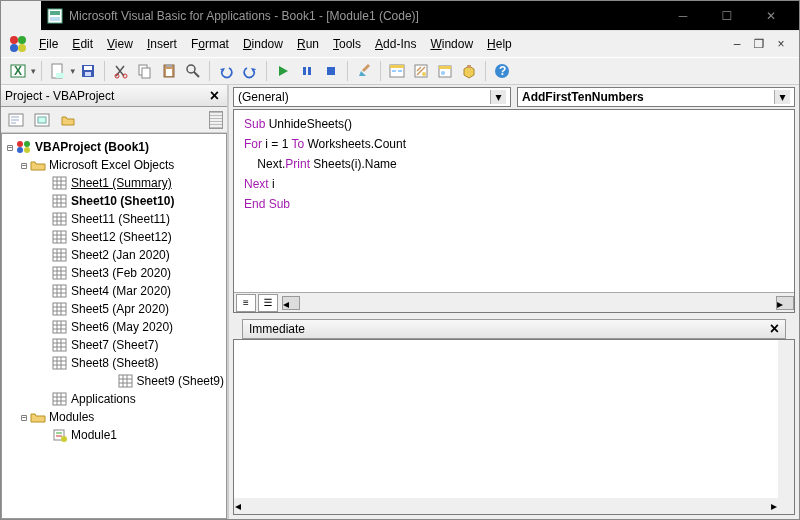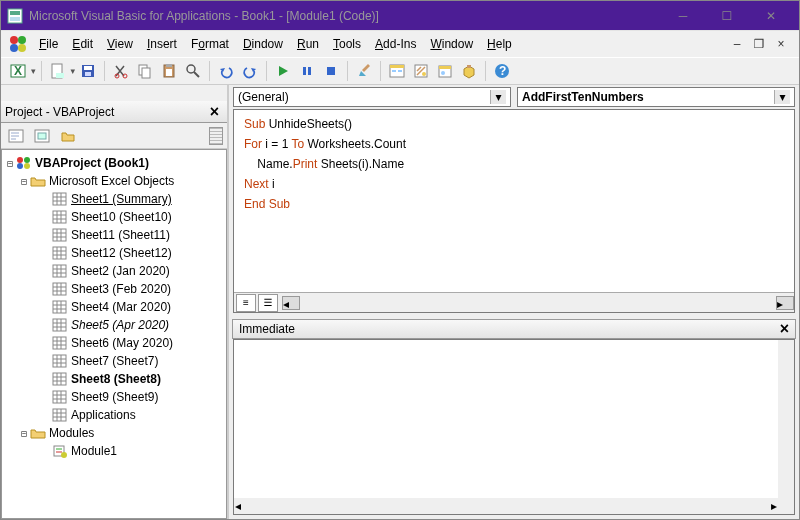--- a/index.html
+++ b/index.html
@@ -1,54 +1,54 @@
 <!DOCTYPE html>
 <html><head>
 <meta charset="utf-8">
 <style>
 * { box-sizing: border-box; margin: 0; padding: 0; font-family: "Segoe UI", Tahoma, sans-serif; font-size: 12px; }
 body { width: 800px; height: 520px; background: #f0f0f0; overflow: hidden; border: 1px solid #888; }
-.titlebar { height: 30px; background: #4c1d95; display: flex; align-items: center; padding: 0 6px; border-bottom: 1px solid #e4e4e4; }
+.titlebar { height: 30px; background: #000000; display: flex; align-items: center; padding: 0 6px; border-bottom: 1px solid #e4e4e4; margin-left: 40px; }
 .titlebar .app-icon { width: 16px; height: 16px; margin-right: 6px; }
 .titlebar .title { flex: 1; color: #999; font-size: 12px; }
 .titlebar .winbtn { width: 44px; height: 28px; display: flex; align-items: center; justify-content: center; color: #888; }
 .menubar { height: 26px; background: #f0f0f0; display: flex; align-items: center; padding: 0 4px; gap: 2px; }
 .menubar .vb-icon { width: 18px; height: 18px; margin: 0 4px; }
 .menubar .mitem { padding: 3px 6px; cursor: default; }
 .menubar .mitem .ul { text-decoration: underline; }
 .mdi-controls { margin-left: auto; display: flex; gap: 6px; padding-right: 6px; color: #333; }
 .mdi-controls span { width: 16px; text-align: center; }
 .toolbar { height: 28px; background: #f0f0f0; display: flex; align-items: center; padding: 2px 6px; gap: 2px; border-top: 1px solid #fff; border-bottom: 1px solid #ccc; }
 .tbtn { width: 22px; height: 22px; display: flex; align-items: center; justify-content: center; border: 1px solid transparent; }
 .tsep { width: 1px; height: 20px; background: #ccc; margin: 0 3px; }
 .workarea { display: flex; height: calc(520px - 30px - 26px - 28px - 2px); }
 .left-pane { width: 228px; display: flex; flex-direction: column; border-right: 2px solid #ccc; }
-.pane-header { height: 22px; background: linear-gradient(#f8f8f8,#e4e4e4); display: flex; align-items: center; padding: 0 4px; border-bottom: 1px solid #999; font-size: 12px; margin-top: 16px; }
+.pane-header { height: 22px; background: linear-gradient(#f8f8f8,#e4e4e4); display: flex; align-items: center; padding: 0 4px; border-bottom: 1px solid #999; font-size: 12px; }
 .pane-header .closex { margin-left: auto; font-weight: bold; font-size: 16px; padding: 0 4px; cursor: default; }
 .pe-toolbar { height: 26px; background: #f0f0f0; display: flex; align-items: center; padding: 2px 4px; gap: 4px; border-bottom: 1px solid #ccc; }
 .pe-toolbar .right-handle { margin-left: auto; width: 14px; height: 18px; background: repeating-linear-gradient(#bbb,#bbb 1px,#f0f0f0 1px,#f0f0f0 3px); border:1px solid #999; }
 .tree { flex: 1; background: #fff; overflow: auto; padding: 4px 2px; border: 1px solid #999; margin: 0; }
 .tree-row { display: flex; align-items: center; height: 18px; white-space: nowrap; cursor: default; }
 .tw { display:inline-block; width: 12px; text-align:center; color:#555; font-family: monospace; font-size:10px; }
 .ticon { width: 16px; height: 14px; display:inline-flex; align-items:center; justify-content:center; margin-right: 3px; }
 .node-text { font-size: 12px; }
 .bold { font-weight: bold; }
 .right-pane { flex: 1; display: flex; flex-direction: column; background: #eee; }
 .combo-row { height: 24px; display: flex; gap: 6px; padding: 2px 4px; }
 .combo { flex:1; display:flex; align-items:center; background:#fff; border:1px solid #7a7a7a; padding: 0 4px; font-size:12px; }
 .combo .dd { margin-left:auto; width:16px; text-align:center; background:#e8e8e8; border-left:1px solid #aaa; }
 .code-area { flex: 0 0 204px; background:#fff; border:1px solid #7a7a7a; margin: 0 4px; position:relative; font-family: Consolas, "Courier New", monospace; font-size: 14px; overflow:hidden; display:flex; flex-direction:column; }
 .code-body { flex:1; padding: 4px 10px; overflow:auto; white-space: pre; line-height: 20px; }
-.kw { color: #c2410c; }
+.kw { color: #a21caf; }
 .code-bottom { height: 20px; display:flex; align-items:center; border-top:1px solid #aaa; background:#efefef; }
 .code-bottom .view-btn { width:20px; height:18px; border:1px solid #999; margin-left:2px; display:flex; align-items:center; justify-content:center; background:#fff; font-size:10px;}
 .code-bottom .hscroll { flex:1; height:16px; background:#efefef; display:flex; align-items:center; }
 .code-bottom .thumb { width:18px; height:14px; background:#ddd; border:1px solid #999; }
 .splitter { height:6px; background:#eee; cursor: ns-resize; }
-.immediate-header { height:20px; background: linear-gradient(#f8f8f8,#e4e4e4); display:flex; align-items:center; padding:0 6px; border:1px solid #999; margin:0 3px; font-size:12px;}
+.immediate-header { height:20px; background: linear-gradient(#f8f8f8,#e4e4e4); display:flex; align-items:center; padding:0 6px; border:1px solid #999; margin:0 13px; font-size:12px;}
 .immediate-header .closex { margin-left:auto; font-weight:bold; font-size:16px; }
 .immediate-body { flex:1; background:#fff; border:1px solid #7a7a7a; margin:0 4px 4px 4px; position:relative; }
 .immediate-body .hscroll-bot { position:absolute; bottom:0; left:0; right:16px; height:16px; background:#efefef; display:flex; }
 .immediate-body .vscroll-bot { position:absolute; right:0; top:0; bottom:0; width:16px; background:#efefef; }
 svg { display:block; }
 </style>
 </head>
 <body>
 
 <div class="titlebar">
@@ -274,21 +274,21 @@
               <svg width="16" height="14">
                 <rect x="1" y="1" width="13" height="12" fill="#fff" stroke="#888"></rect>
                 <line x1="1" y1="5" x2="14" y2="5" stroke="#888"></line>
                 <line x1="1" y1="9" x2="14" y2="9" stroke="#888"></line>
                 <line x1="5" y1="1" x2="5" y2="13" stroke="#888"></line>
                 <line x1="9" y1="1" x2="9" y2="13" stroke="#888"></line>
               </svg>
             </span>
             <span class="node-text">Sheet1 (Summary)</span>
           </div>
-          <div class="tree-row" style="padding-left: 48px;">
+          <div class="tree-row" style="padding-left: 48px; font-weight: bold;">
             <span class="ticon">
               <svg width="16" height="14">
                 <rect x="1" y="1" width="13" height="12" fill="#fff" stroke="#888"></rect>
                 <line x1="1" y1="5" x2="14" y2="5" stroke="#888"></line>
                 <line x1="1" y1="9" x2="14" y2="9" stroke="#888"></line>
                 <line x1="5" y1="1" x2="5" y2="13" stroke="#888"></line>
                 <line x1="9" y1="1" x2="9" y2="13" stroke="#888"></line>
               </svg>
             </span>
             <span class="node-text">Sheet10 (Sheet10)</span>
@@ -346,21 +346,21 @@
               <svg width="16" height="14">
                 <rect x="1" y="1" width="13" height="12" fill="#fff" stroke="#888"></rect>
                 <line x1="1" y1="5" x2="14" y2="5" stroke="#888"></line>
                 <line x1="1" y1="9" x2="14" y2="9" stroke="#888"></line>
                 <line x1="5" y1="1" x2="5" y2="13" stroke="#888"></line>
                 <line x1="9" y1="1" x2="9" y2="13" stroke="#888"></line>
               </svg>
             </span>
             <span class="node-text">Sheet4 (Mar 2020)</span>
           </div>
-          <div class="tree-row" style="padding-left: 48px; font-style: italic;">
+          <div class="tree-row" style="padding-left: 48px;">
             <span class="ticon">
               <svg width="16" height="14">
                 <rect x="1" y="1" width="13" height="12" fill="#fff" stroke="#888"></rect>
                 <line x1="1" y1="5" x2="14" y2="5" stroke="#888"></line>
                 <line x1="1" y1="9" x2="14" y2="9" stroke="#888"></line>
                 <line x1="5" y1="1" x2="5" y2="13" stroke="#888"></line>
                 <line x1="9" y1="1" x2="9" y2="13" stroke="#888"></line>
               </svg>
             </span>
             <span class="node-text">Sheet5 (Apr 2020)</span>
@@ -382,33 +382,33 @@
               <svg width="16" height="14">
                 <rect x="1" y="1" width="13" height="12" fill="#fff" stroke="#888"></rect>
                 <line x1="1" y1="5" x2="14" y2="5" stroke="#888"></line>
                 <line x1="1" y1="9" x2="14" y2="9" stroke="#888"></line>
                 <line x1="5" y1="1" x2="5" y2="13" stroke="#888"></line>
                 <line x1="9" y1="1" x2="9" y2="13" stroke="#888"></line>
               </svg>
             </span>
             <span class="node-text">Sheet7 (Sheet7)</span>
           </div>
-          <div class="tree-row" style="padding-left: 48px; font-weight: bold;">
+          <div class="tree-row" style="padding-left: 48px;">
             <span class="ticon">
               <svg width="16" height="14">
                 <rect x="1" y="1" width="13" height="12" fill="#fff" stroke="#888"></rect>
                 <line x1="1" y1="5" x2="14" y2="5" stroke="#888"></line>
                 <line x1="1" y1="9" x2="14" y2="9" stroke="#888"></line>
                 <line x1="5" y1="1" x2="5" y2="13" stroke="#888"></line>
                 <line x1="9" y1="1" x2="9" y2="13" stroke="#888"></line>
               </svg>
             </span>
             <span class="node-text">Sheet8 (Sheet8)</span>
           </div>
-          <div class="tree-row" style="padding-left: 48px;">
+          <div class="tree-row" style="padding-left: 48px; justify-content: flex-end;">
             <span class="ticon">
               <svg width="16" height="14">
                 <rect x="1" y="1" width="13" height="12" fill="#fff" stroke="#888"></rect>
                 <line x1="1" y1="5" x2="14" y2="5" stroke="#888"></line>
                 <line x1="1" y1="9" x2="14" y2="9" stroke="#888"></line>
                 <line x1="5" y1="1" x2="5" y2="13" stroke="#888"></line>
                 <line x1="9" y1="1" x2="9" y2="13" stroke="#888"></line>
               </svg>
             </span>
             <span class="node-text">Sheet9 (Sheet9)</span>
@@ -457,21 +457,21 @@
       </div>
       <div class="combo">
         <span class="bold">AddFirstTenNumbers</span>
         <span class="dd">▾</span>
       </div>
     </div>
 
     <div class="code-area">
       <div class="code-body"><span class="kw">Sub</span><span> UnhideSheets()</span>
 <span class="kw">For</span><span> i = 1 </span><span class="kw">To</span><span> Worksheets.Count</span>
-<span>    Name.</span><span class="kw">Print</span><span> Sheets(i).Name</span>
+<span>    Next.</span><span class="kw">Print</span><span> Sheets(i).Name</span>
 <span class="kw">Next</span><span> i</span>
 <span class="kw">End Sub</span></div>
       <div class="code-bottom">
         <div class="view-btn">≡</div>
         <div class="view-btn">☰</div>
         <div class="hscroll">
           <span style="width:4px"></span>
             <div class="thumb">◂</div>
           <div style="flex:1"></div>
           <div class="thumb">▸</div>

